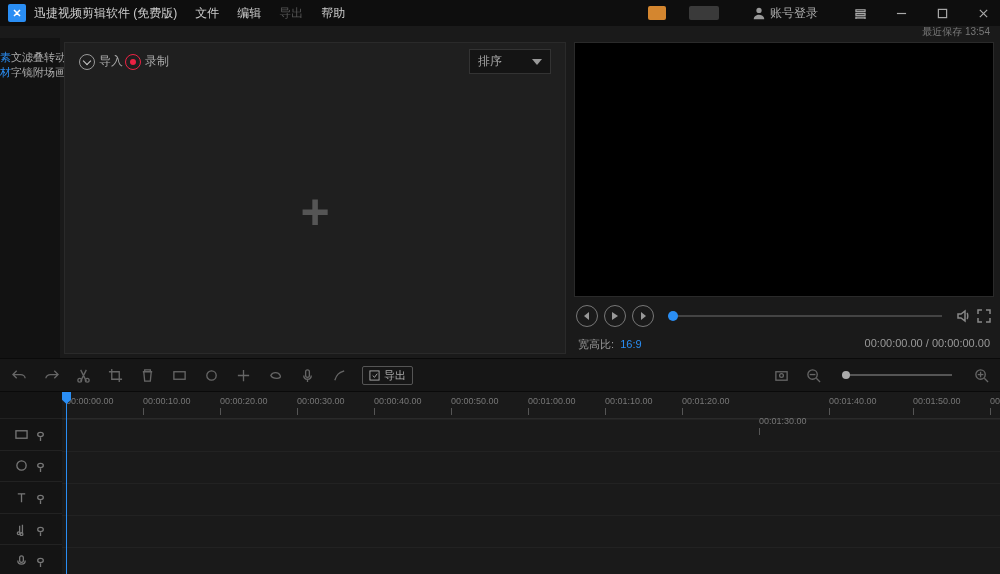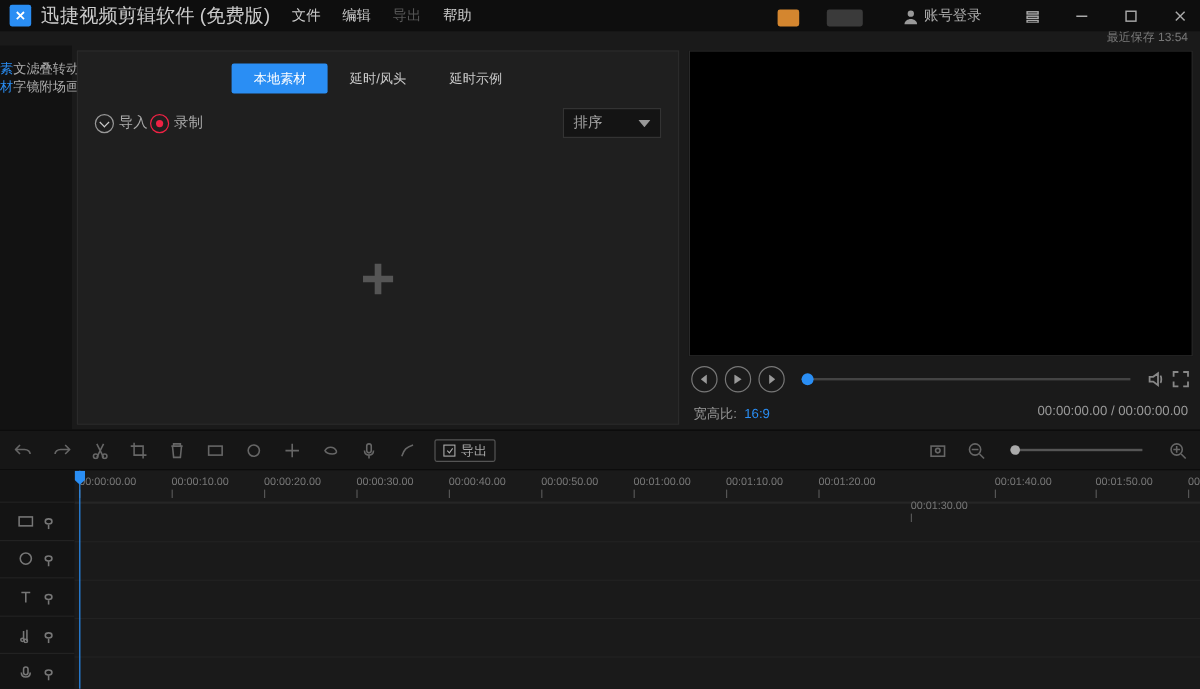--- a/index.html
+++ b/index.html
@@ -1,22 +1,22 @@
 <!DOCTYPE html>
 <html><head>
 <meta charset="utf-8">
 <style>
 html,body{margin:0;padding:0;width:1000px;height:574px;background:#1a1a1a;font-family:"Microsoft YaHei",Arial,sans-serif;color:#aaa;overflow:hidden;font-size:12px}
 .title-bar{height:26px;background:#0e0e0e;display:flex;align-items:center;padding:0 8px;position:relative}
 .logo{width:18px;height:18px;background:#2a8ef4;border-radius:2px;margin-right:8px;flex-shrink:0;display:flex;align-items:center;justify-content:center}
 .logo svg{width:12px;height:12px}
-.app-title{color:#ccc;font-size:16px;margin-right:18px}
+.app-title{color:#ccc;font-size:12px;margin-right:18px}
 .menu-item{color:#ccc;font-size:12px;margin-right:18px;cursor:pointer}
 .menu-item.dim{color:#555}
-.title-right{position:absolute;right:8px;display:flex;align-items:flex-end;gap:23px}
+.title-right{position:absolute;right:8px;display:flex;align-items:center;gap:23px}
 .orange-box{width:18px;height:14px;background:#d4862f;border-radius:2px}
 .gray-box{width:30px;height:14px;background:#3a3a3a;border-radius:2px}
 .login{display:flex;align-items:center;gap:4px;margin-left:10px;margin-right:10px}
 .login svg{width:14px;height:14px;fill:#999}
 .win-btn{width:18px;height:18px;display:flex;align-items:center;justify-content:center;cursor:pointer}
 .win-btn svg{width:11px;height:11px;stroke:#aaa;fill:none;stroke-width:1.3}
 .sub-bar{height:12px;text-align:right;padding-right:10px;color:#777;font-size:10px;line-height:12px}
 .main{display:flex;height:320px}
 .sidebar{width:60px;background:#121212;display:flex;flex-direction:row;padding-top:8px}
 .side-item{height:38px;display:flex;align-items:center;justify-content:center;color:#aaa;font-size:11px;cursor:pointer}
@@ -123,25 +123,20 @@
     <div class="side-item active">素材</div>
     <div class="side-item">文字</div>
     <div class="side-item">滤镜</div>
     <div class="side-item">叠附</div>
     <div class="side-item">转场</div>
     <div class="side-item">动画</div>
     <div class="side-item">配乐</div>
   </div>
 
   <div class="media-panel">
-    <div class="tabs">
-      <div class="tab active">本地素材</div>
-      <div class="tab">延时/风头</div>
-      <div class="tab">延时示例</div>
-    </div>
     <div class="media-tools">
       <div class="tool-btn">
         <span class="tool-circle white"></span>
         <span>导入</span>
       </div>
       <div class="tool-btn">
         <span class="tool-circle red"></span>
         <span>录制</span>
       </div>
       <div class="sort-select">

